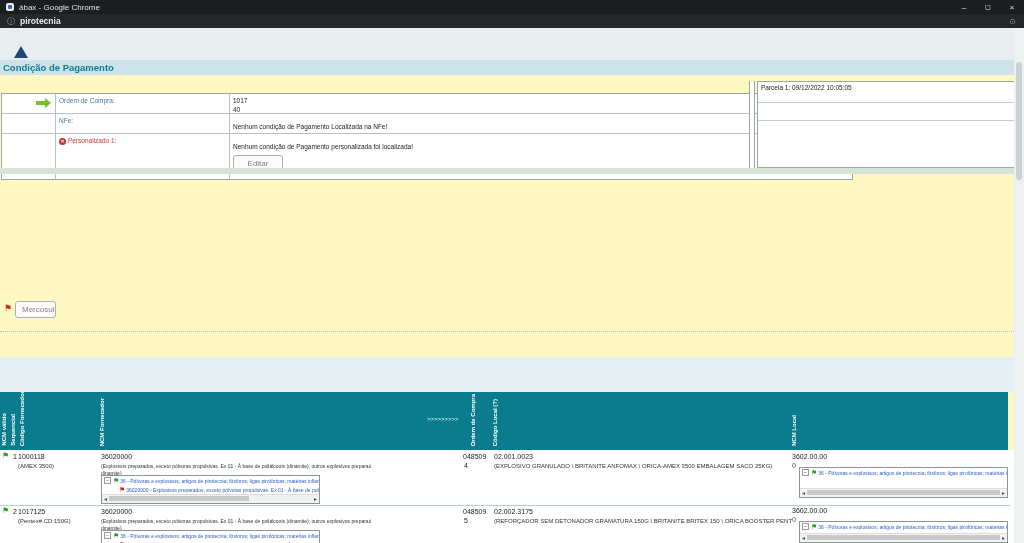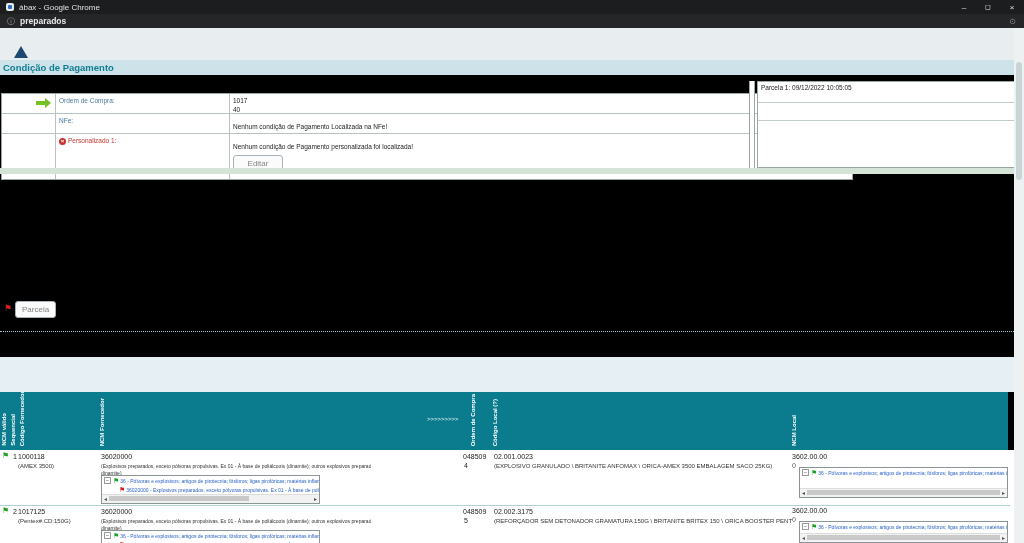--- a/index.html
+++ b/index.html
@@ -1,16 +1,16 @@
 <!DOCTYPE html>
 <html><head>
 <meta charset="utf-8">
 <style>
   html,body{margin:0;padding:0;}
-  .stage{position:relative;width:1024px;height:543px;background:#000000;overflow:hidden;
+  .stage{position:relative;width:1024px;height:543px;background:#fef9c3;overflow:hidden;
          font-family:"Liberation Sans",sans-serif;-webkit-font-smoothing:antialiased;}
 
   
   .titlebar{position:absolute;left:0;top:0;width:1024px;height:14px;background:#1c1d1f;
             display:flex;align-items:center;color:#dee1e3;font-size:8px;}
   .favicon{width:8px;height:8px;background:#e8eaed;border-radius:2px;margin:0 5px 0 6px;position:relative;flex:0 0 auto;}
   .favicon::after{content:"";position:absolute;left:2px;top:2px;width:4px;height:4px;background:#2a6fbb;border-radius:1px;}
   .wbtns{margin-left:auto;display:flex;}
   .wbtns span{width:24px;text-align:center;font-size:8px;color:#e4e6e8;}
   .wbtns span:nth-child(2){font-size:7px;}
@@ -115,21 +115,21 @@
     <span>ábax - Google Chrome</span>
     <span class="wbtns">
       <span>–</span>
       <span>◻</span>
       <span>×</span>
     </span>
   </div>
 
   <div class="urlbar">
     <span class="info-ic">ⓘ</span>
-    <span class="host">preparados</span>
+    <span class="host">pirotecnia</span>
     <span class="profile-ic">⊙</span>
   </div>
 
   <div class="band-top">
     <div class="logo">
       <span class="logo-tri"></span>
       <span class="logo-text">ABAX</span>
     </div>
   </div>
 
@@ -171,21 +171,21 @@
   <div class="pay-mid"></div>
   <div class="pay-right">
     <div class="pr-row">Parcela 1: 09/12/2022 10:05:05</div>
     <div class="pr-row"></div>
     <div class="pr-row"></div>
   </div>
 
   <div class="green-strip"></div>
 
   <span class="ap-flag">⚑</span>
-  <button class="btn-aprovar">Parcela</button>
+  <button class="btn-aprovar">Mercosul</button>
 
   <div class="dotted"></div>
 
   <div class="band2"></div>
 
   <div class="ncm-head">
     <span class="vh vh1">NCM válido</span>
     <span class="vh vh2">Sequencial</span>
     <span class="vh vh3">Código Fornecedor</span>
     <span class="vh vh4">NCM Fornecedor</span>

